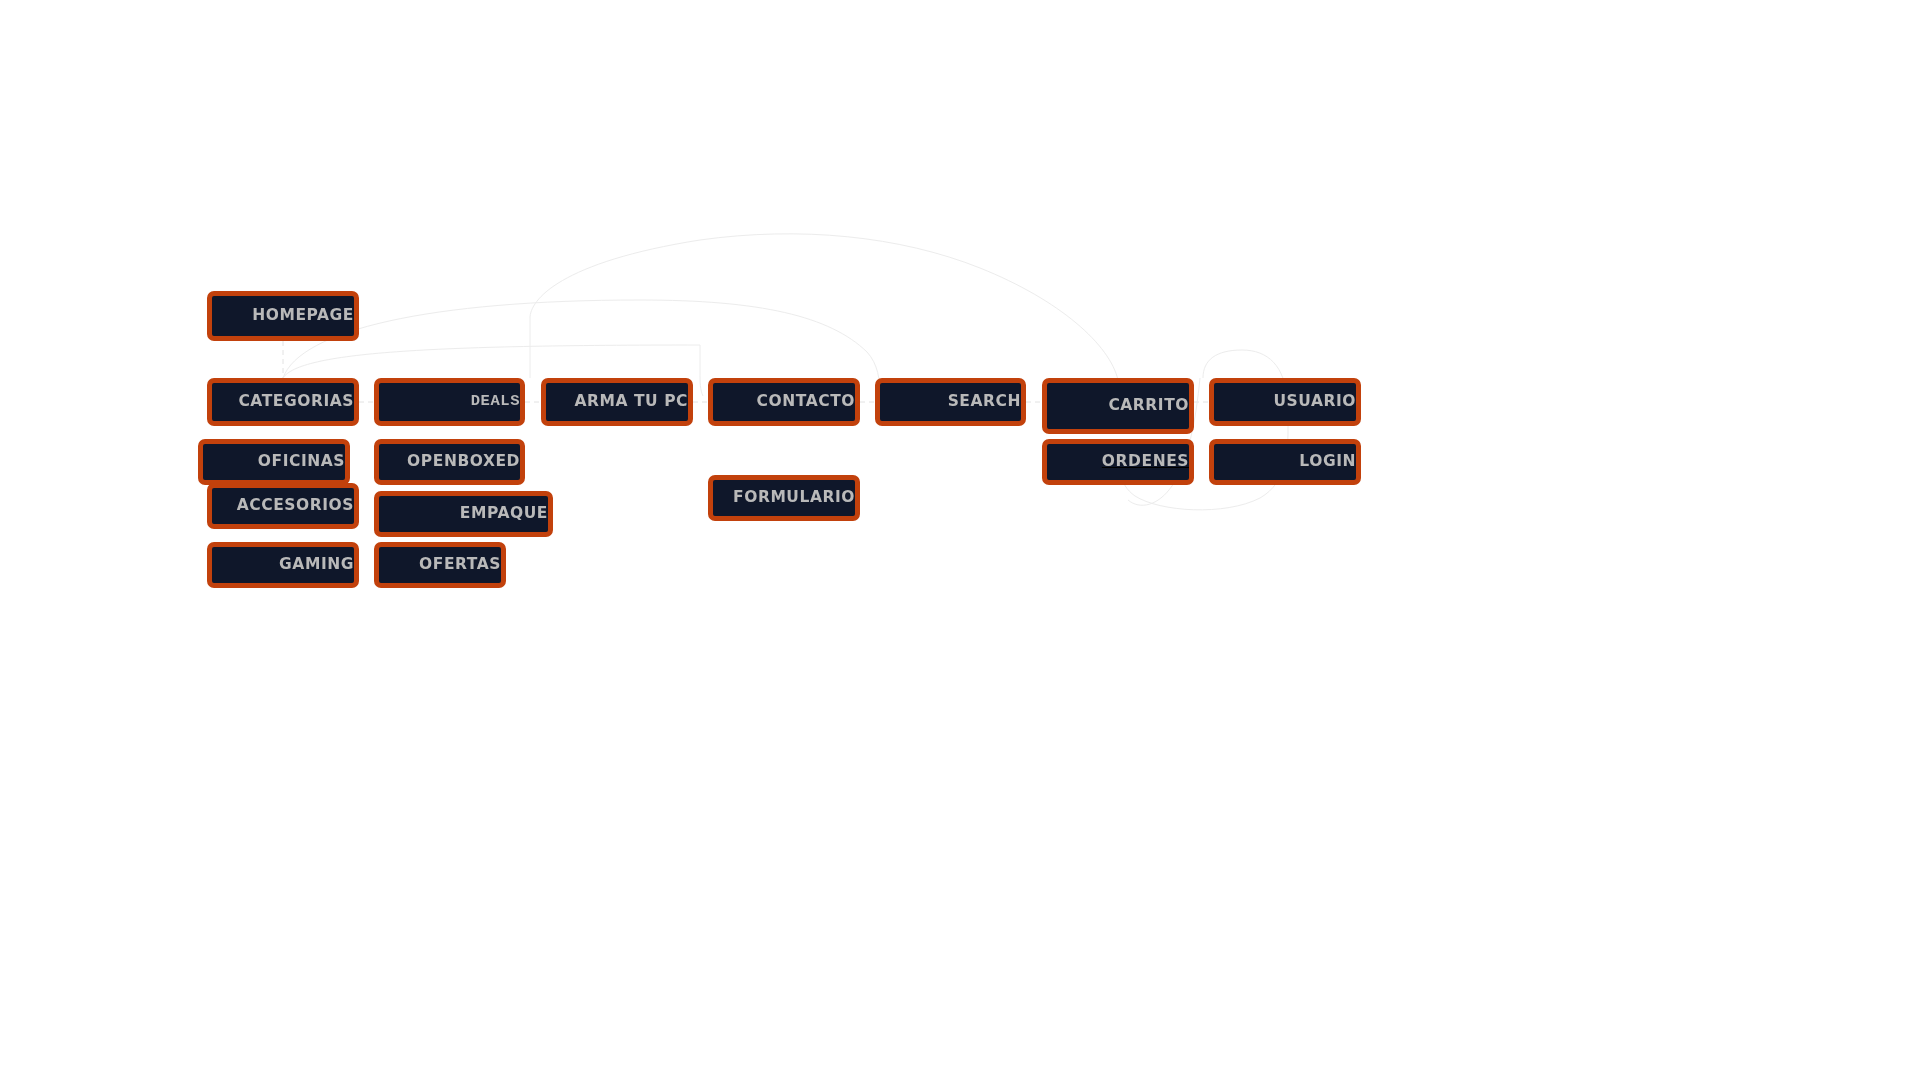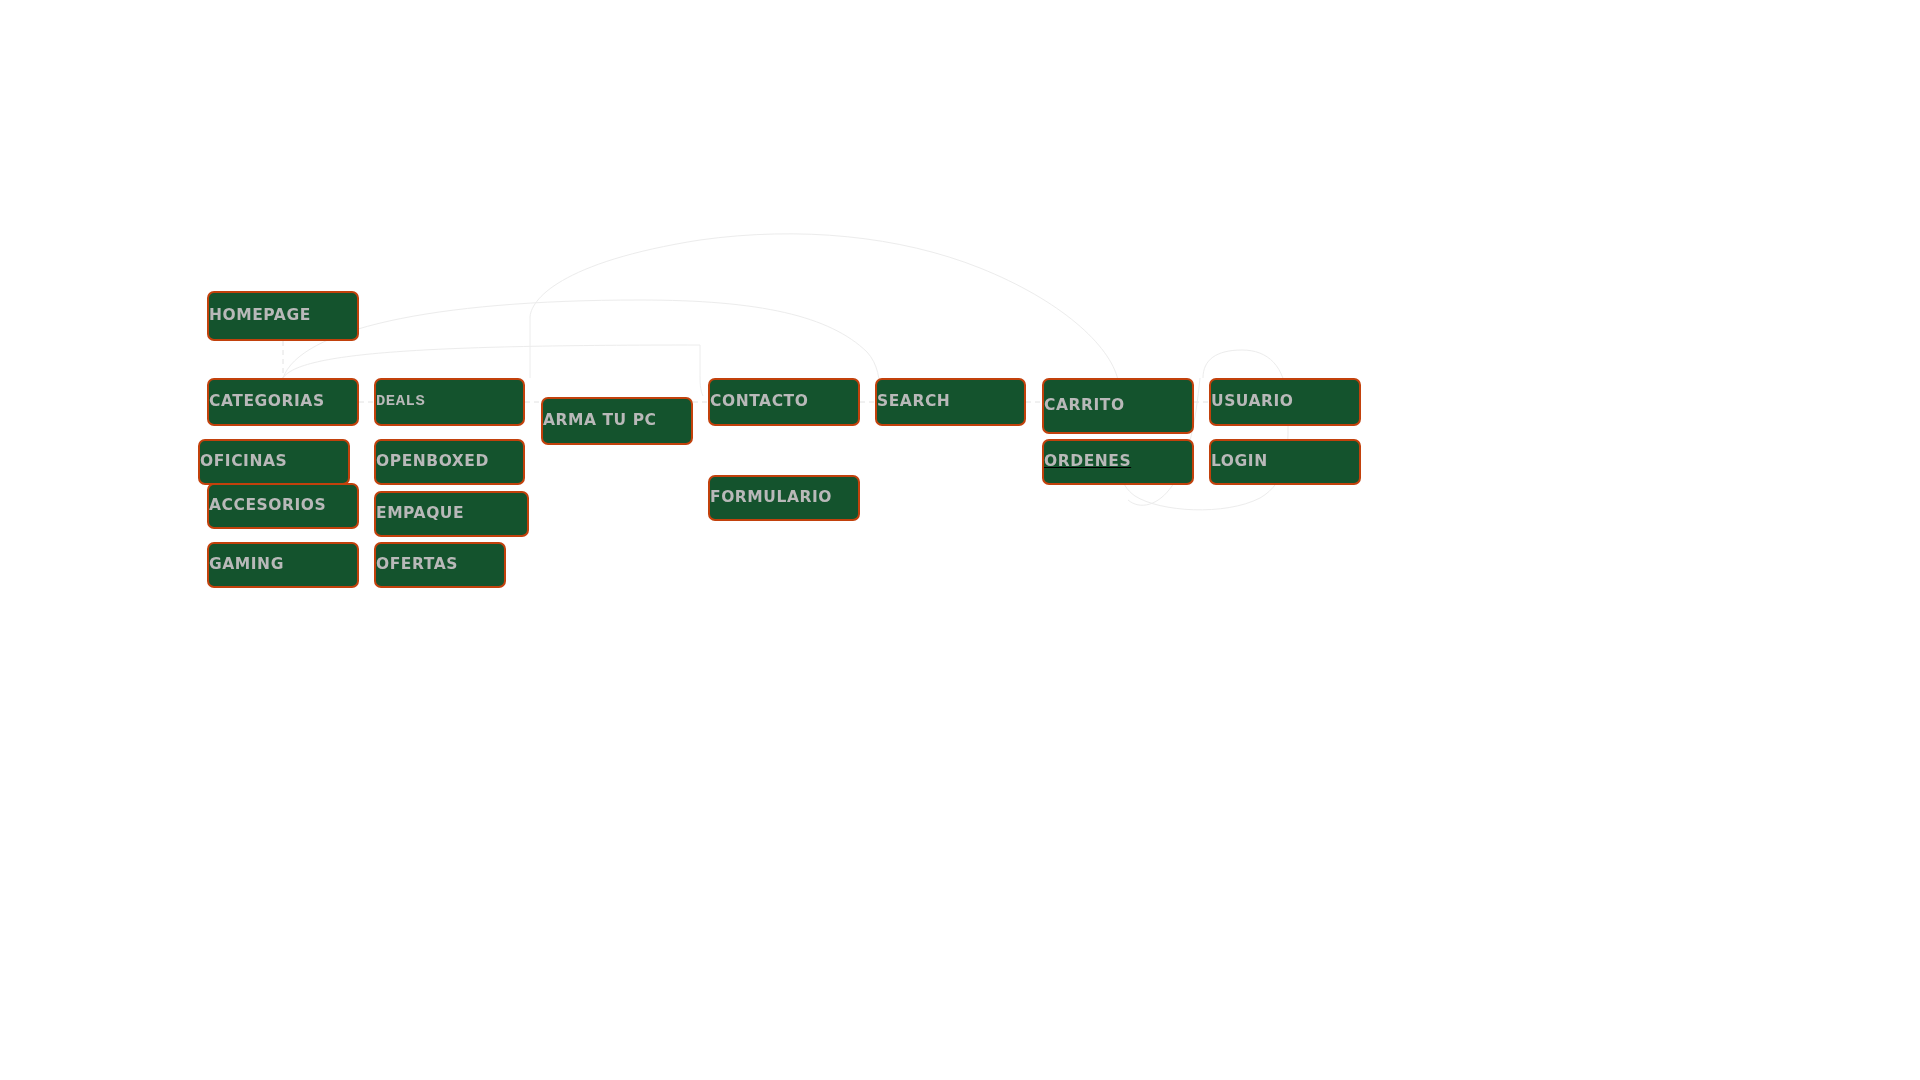--- a/index.html
+++ b/index.html
@@ -21,26 +21,26 @@
     position: absolute;
     left: 0;
     top: 0;
     width: 1920px;
     height: 1080px;
     pointer-events: none;
   }
   .node {
     position: absolute;
     box-sizing: border-box;
-    background: #14532d;
-    border: 2px solid #c2410c;
+    background: #0f172a;
+    border: 5px solid #c2410c;
     border-radius: 7px;
     display: flex;
     align-items: center;
-    justify-content: flex-start;
+    justify-content: flex-end;
     z-index: 5;
   }
   .node-label {
     font-size: 15.5px;
     font-weight: 600;
     letter-spacing: 0.55px;
     color: #b9b9b9;
     white-space: nowrap;
     text-transform: uppercase;
     line-height: 1;
@@ -84,21 +84,21 @@
   </div>
 
   <div class="node" style="left:207px; top:378px; width:152px; height:48px;">
     <span class="node-label">CATEGORIAS</span>
   </div>
 
   <div class="node" style="left:374px; top:378px; width:151px; height:48px;font-family:Liberation Mono, monospace;">
     <span class="node-label">DEALS</span>
   </div>
 
-  <div class="node" style="left:541px; top:378px; width:152px; height:48px;margin-top:19px;">
+  <div class="node" style="left:541px; top:378px; width:152px; height:48px;">
     <span class="node-label">ARMA TU PC</span>
   </div>
 
   <div class="node" style="left:708px; top:378px; width:152px; height:48px;">
     <span class="node-label">CONTACTO</span>
   </div>
 
   <div class="node" style="left:875px; top:378px; width:151px; height:48px;">
     <span class="node-label">SEARCH</span>
   </div>
@@ -128,21 +128,21 @@
   </div>
 
   <div class="node" style="left:1209px; top:439px; width:152px; height:46px;">
     <span class="node-label">LOGIN</span>
   </div>
 
   <div class="node" style="left:207px; top:483px; width:152px; height:46px;">
     <span class="node-label">ACCESORIOS</span>
   </div>
 
-  <div class="node" style="left:374px; top:491px; width:155px; height:46px;">
+  <div class="node" style="left:374px; top:491px; width:179px; height:46px;">
     <span class="node-label">EMPAQUE</span>
   </div>
 
   <div class="node" style="left:207px; top:542px; width:152px; height:46px;">
     <span class="node-label">GAMING</span>
   </div>
 
   <div class="node" style="left:374px; top:542px; width:132px; height:46px;">
     <span class="node-label">OFERTAS</span>
   </div>

